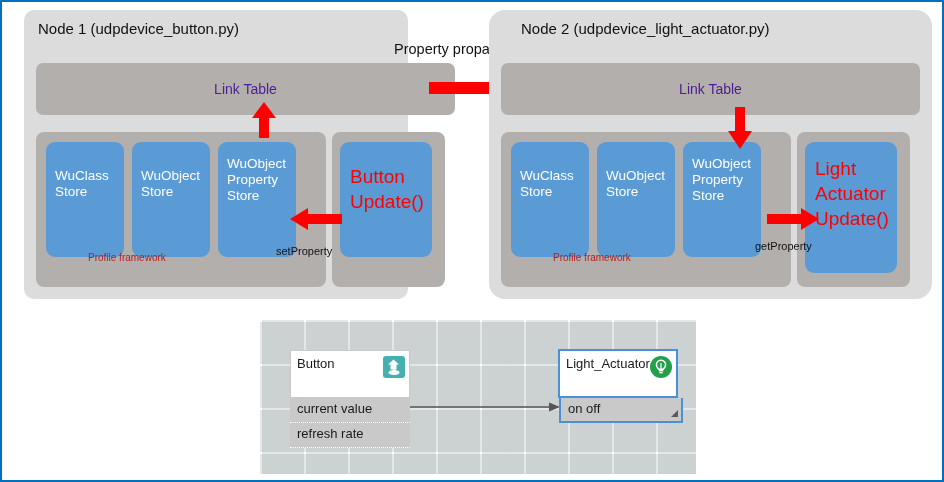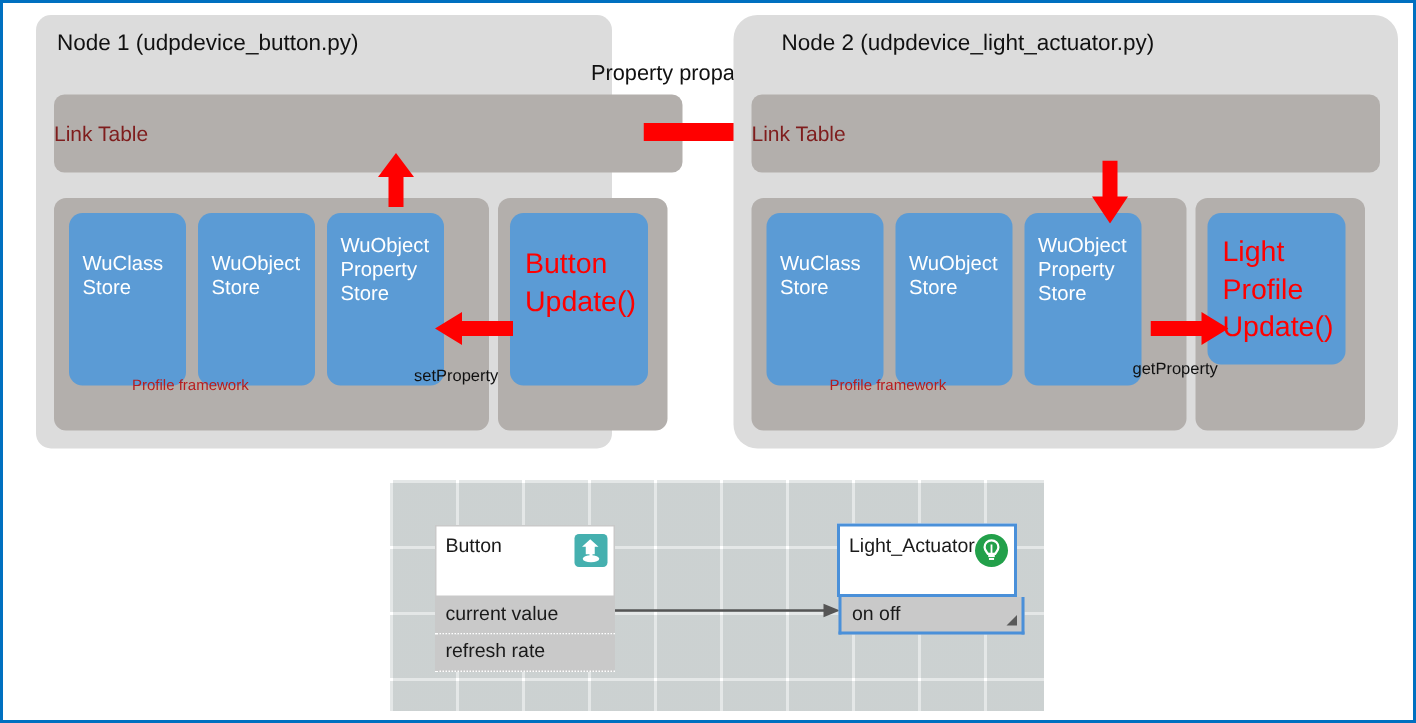--- a/index.html
+++ b/index.html
@@ -34,23 +34,23 @@
     color: #111;
     font-family: "Liberation Sans", sans-serif;
     white-space: nowrap;
   }
   .link-table {
     position: absolute;
     background: #B3AFAC;
     border-radius: 7px;
     display: flex;
     align-items: center;
-    justify-content: flex-start;
+    justify-content: center;
     font-size: 14px;
-    color: #7f1d1d;
+    color: #4c1d95;
     box-sizing: border-box;
   }
   .framework-box {
     position: absolute;
     background: #B3AFAC;
     border-radius: 8px;
     box-sizing: border-box;
   }
   .update-box-wrap {
     position: absolute;
@@ -253,23 +253,23 @@
     <div class="store-box" style="left:194px; top:132px; width:78px; height:115px; padding-top:14px;">
       <span>WuObject</span><br>
       <span>Property</span><br>
       <span>Store</span>
     </div>
 
     <div class="framework-label" style="left:64px; top:242px;">Profile framework</div>
 
     <div class="update-box-wrap" style="left:308px; top:122px; width:113px; height:155px;"></div>
 
-    <div class="update-box" style="left:316px; top:132px; width:92px; height:101px; padding-top:14px;">
+    <div class="update-box" style="left:316px; top:132px; width:92px; height:131px; padding-top:14px;">
       <span>Light</span><br>
-      <span>Profile</span><br>
+      <span>Actuator</span><br>
       <span>Update()</span>
     </div>
   </div>
 
   <svg class="arrow" style="left:723px; top:105px;" width="30" height="42" viewBox="0 0 30 42">
     <polygon points="10,0 20,0 20,24 27,24 15,42 3,24 10,24" fill="#FF0000"></polygon>
   </svg>
 
   <svg class="arrow" style="left:765px; top:205px;" width="52" height="24" viewBox="0 0 52 24">
     <polygon points="0,7 34,7 34,1 52,12 34,23 34,17 0,17" fill="#FF0000"></polygon>

